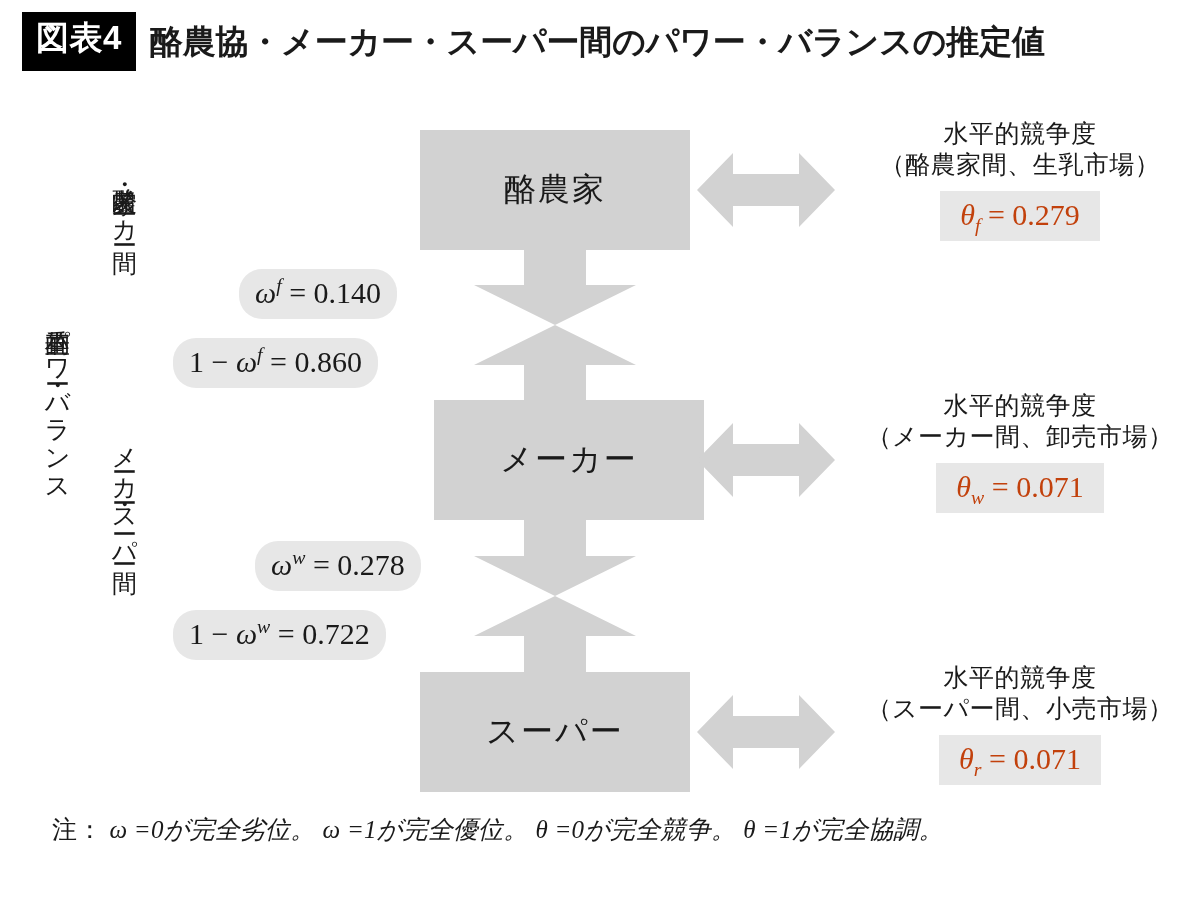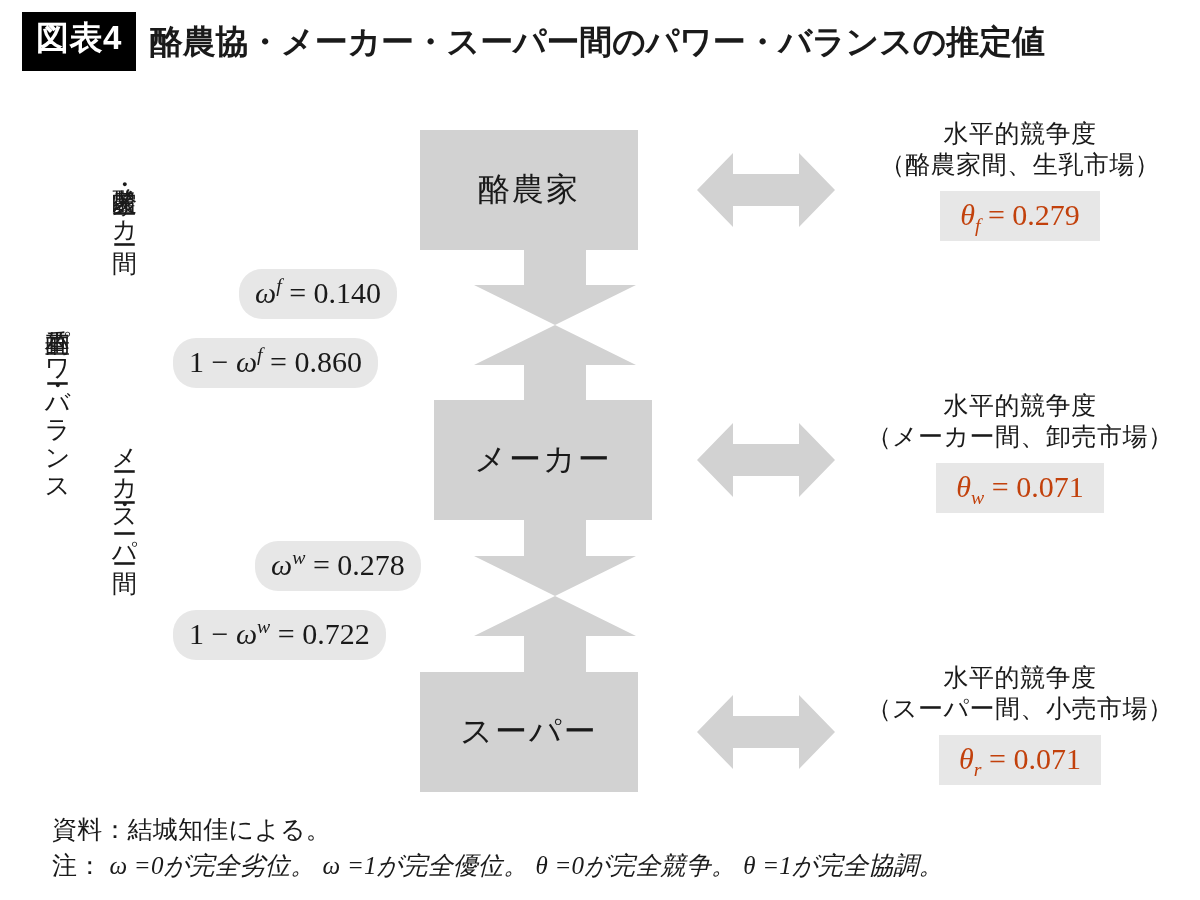--- a/index.html
+++ b/index.html
@@ -67,21 +67,21 @@
   }
   #vlabel-inner-2 {    
     left: 112px;
     top: 430px;
   }
 
   
   .entity-box {
     position: absolute;
     left: 420px;
-    width: 218px;
+    width: 270px;
     height: 120px;
     background: #d2d2d2;
     display: flex;
     align-items: center;
     justify-content: center;
     font-size: 32px;
     letter-spacing: 2px;
     color: #1a1a1a;
   }
   #box-farmer { top: 130px; }
@@ -295,21 +295,20 @@
   <div class="rg-line">水平的競争度</div>
   <div class="rg-line">（スーパー間、小売市場）</div>
   <div class="rg-chip">
     <span class="var">θ</span><sub>r</sub>
     <span>=</span>
     <span>0.071</span>
   </div>
 </div>
 
 <div id="footnotes">
-  <div class="footnote">資料：結城知佳による。</div>
   <div class="footnote">
     <span>注：</span>
     <span class="sym">ω =0が完全劣位。</span>
     <span class="sym">ω =1が完全優位。</span>
     <span class="sym">θ =0が完全競争。</span>
     <span class="sym">θ =1が完全協調。</span>
   </div>
 </div>
 
 </body></html>

